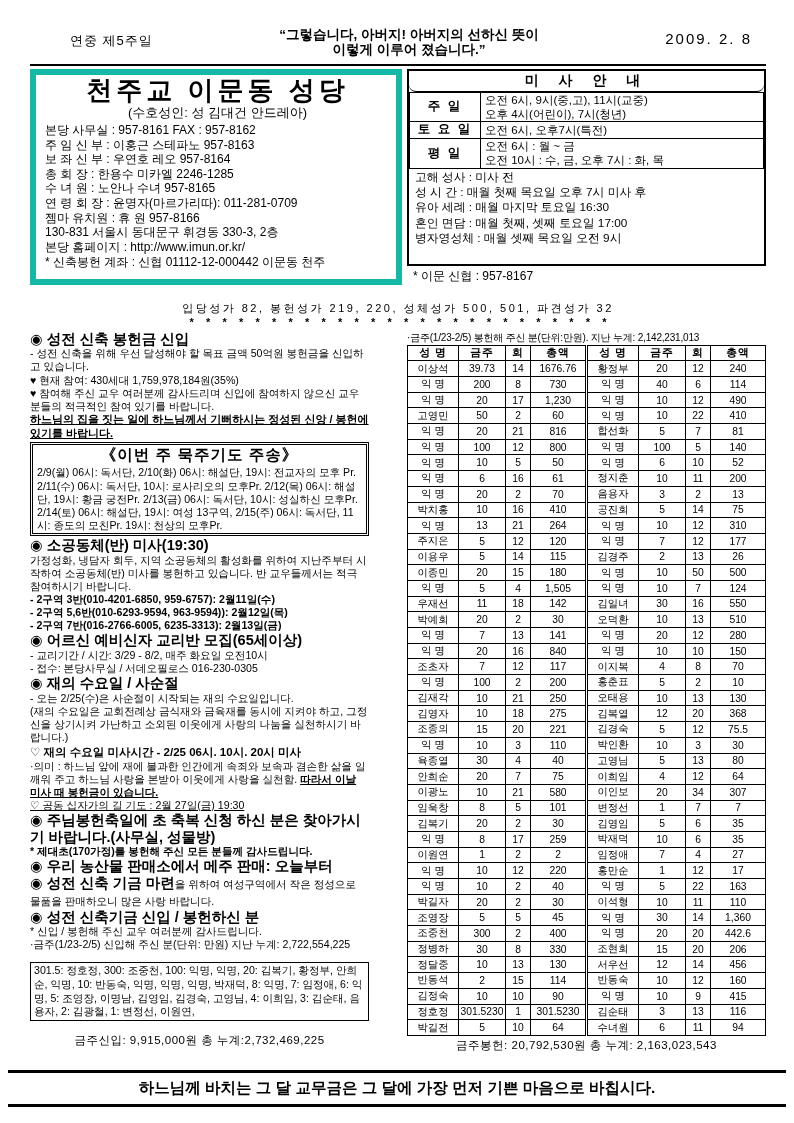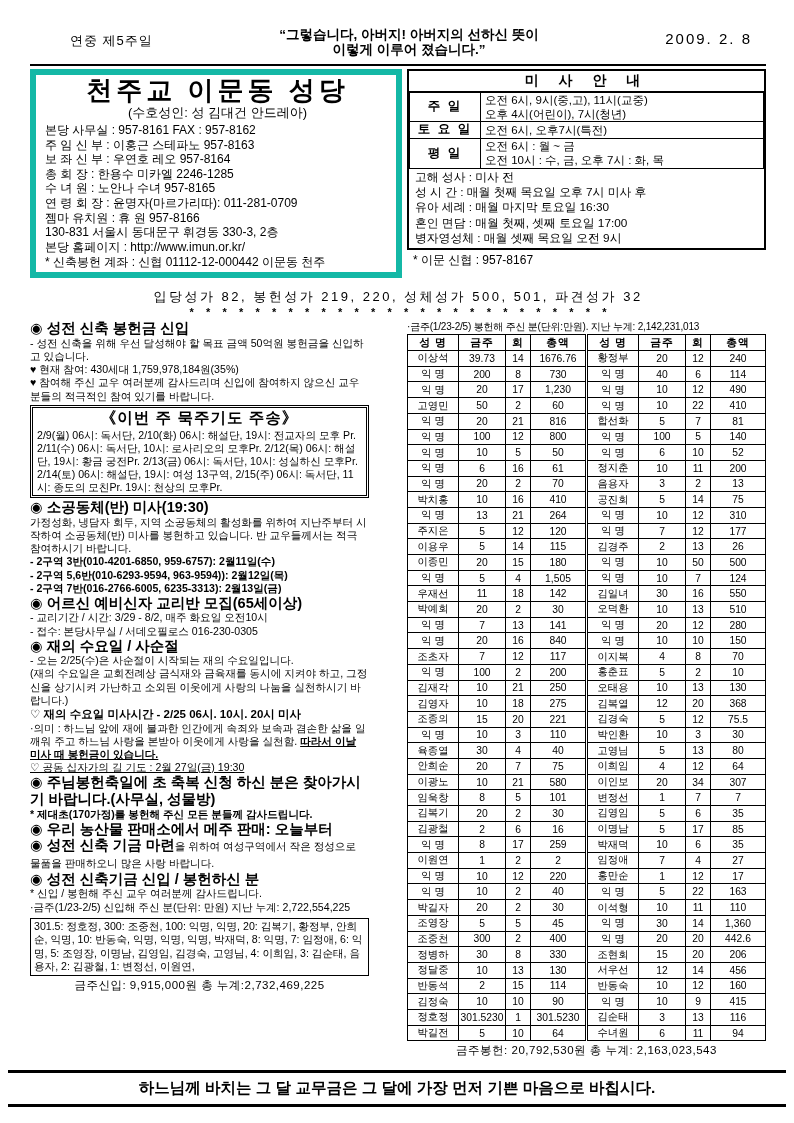--- a/index.html
+++ b/index.html
@@ -14,44 +14,44 @@
   .rule-top{border:none;border-top:2px solid #000;margin:6px 0 3px 0;}
 
   
   .top{display:flex;gap:5px;align-items:stretch;}
   .church-box{border:6px solid #14b8a6;width:372px;box-sizing:border-box;padding:2px 6px 3px 9px;}
   .church-name{font-size:26px;font-weight:bold;text-align:center;letter-spacing:4px;line-height:1.05;}
   .church-patron{text-align:center;font-size:13px;margin-bottom:1px;}
   .church-line{font-size:12px;line-height:1.22;white-space:nowrap;}
   .right-top{flex:1;display:flex;flex-direction:column;}
   .mass-box{border:2px solid #000;}
-  .mass-title{font-weight:bold;text-align:center;font-size:14px;letter-spacing:8px;border-bottom:1px solid #000;padding:1px 0;}
+  .mass-title{font-weight:bold;text-align:center;font-size:14px;letter-spacing:8px;border-bottom:1px solid #000;padding:1px 0;border-radius:7px;}
   table.mass{border-collapse:collapse;width:100%;font-size:11.5px;}
   table.mass td{border:1px solid #000;padding:0 4px;line-height:1.25;margin-left:8px;}
   table.mass td.lbl{font-weight:bold;text-align:center;width:62px;font-size:12.5px;letter-spacing:2px;}
-  .mass-info{padding:1px 6px 2px 6px;font-size:11.8px;line-height:1.3;}
+  .mass-info{padding:1px 6px 18px 6px;font-size:11.8px;line-height:1.3;}
   .credit-line{font-size:12px;padding:2px 4px 0 6px;}
 
-  .hymn{text-align:center;font-size:13px;letter-spacing:2.5px;margin-top:10px;white-space:nowrap;}
+  .hymn{text-align:center;font-size:11px;letter-spacing:2.5px;margin-top:16px;white-space:nowrap;}
   .stars{text-align:center;font-size:11px;font-weight:bold;white-space:pre;overflow:hidden;line-height:1.2;}
 
   
   .main{display:flex;gap:8px;margin-top:1px;}
   .col-l{width:352px;}
   .col-r{flex:1;margin-left:30px;}
 
   .sec-title{font-size:14.5px;font-weight:bold;margin-top:0;line-height:1.15;}
   .bt{font-size:10.6px;line-height:1.24;}
   .bu{font-weight:bold;text-decoration:underline;font-size:11px;line-height:1.25;}
   .heart-line{font-weight:bold;font-size:11.5px;line-height:1.3;}
   .ul{text-decoration:underline;}
   .rosary-box{border:3px double #000;padding:0 4px 1px 4px;margin:2px 0 1px 0;}
   .rosary-title{text-align:center;font-weight:bold;font-size:15.5px;letter-spacing:1px;}
-  .names-box{border:1px solid #000;padding:1px 3px;font-size:10.6px;line-height:1.28;margin-top:4px;}
-  .left-total{font-size:11.5px;text-align:center;margin-top:2px;letter-spacing:0.5px;}
+  .names-box{border:1px solid #000;padding:1px 3px;font-size:10.6px;line-height:1.28;margin-top:11px;}
+  .left-total{font-size:11.5px;text-align:center;margin-top:12px;letter-spacing:0.5px;}
   .inline-small{font-size:10.6px;font-weight:normal;}
 
   
   .don-note{font-size:10px;white-space:nowrap;letter-spacing:-0.2px;}
   table.don{border-collapse:collapse;width:100%;font-size:10.3px;text-align:center;table-layout:fixed;}
   table.don th,table.don td{border:1px solid #000;padding:0 1px;height:14.7px;overflow:hidden;white-space:nowrap;}
   table.don th{font-size:10.8px;letter-spacing:1px;}
   table.don .c0,table.don .h0{width:48px;}
   table.don .c1,table.don .h1{width:44px;}
   table.don .c2,table.don .h2{width:22px;}
@@ -137,20 +137,21 @@
   <div class="stars">*    *    *    *    *    *    *    *    *    *    *    *    *    *    *    *    *    *    *    *    *    *    *    *    *    *</div>
 
   <div class="main">
 
     <div class="col-l">
 
       <div class="sec-title">◉ 성전 신축 봉헌금 신입</div>
       <div class="bt">- 성전 신축을 위해 우선 달성해야 할 목표 금액 50억원 봉헌금을 신입하고 있습니다.</div>
       <div class="bt">♥ 현재 참여: 430세대 1,759,978,184원(35%)</div>
       <div class="bt">♥ 참여해 주신 교우 여러분께 감사드리며 신입에 참여하지 않으신 교우 분들의 적극적인 참여 있기를 바랍니다.</div>
+      <div class="bu">하느님의 집을 짓는 일에 하느님께서 기뻐하시는 정성된 신앙 / 봉헌에 있기를 바랍니다.</div>
 
       <div class="rosary-box">
         <div class="rosary-title">《이번 주 묵주기도 주송》</div>
         <div class="bt">2/9(월) 06시: 독서단, 2/10(화) 06시: 해설단, 19시: 전교자의 모후 Pr. 2/11(수) 06시: 독서단, 10시: 로사리오의 모후Pr. 2/12(목) 06시: 해설단, 19시: 황금 궁전Pr. 2/13(금) 06시: 독서단, 10시: 성실하신 모후Pr. 2/14(토) 06시: 해설단, 19시: 여성 13구역, 2/15(주) 06시: 독서단, 11시: 종도의 모친Pr. 19시: 천상의 모후Pr.</div>
       </div>
 
       <div class="sec-title">◉ 소공동체(반) 미사(19:30)</div>
       <div class="bt">가정성화, 냉담자 회두, 지역 소공동체의 활성화를 위하여 지난주부터 시작하여 소공동체(반) 미사를 봉헌하고 있습니다. 반 교우들께서는 적극 참여하시기 바랍니다.</div>
       <div class="bt" style="font-weight:bold">- 2구역 3반(010-4201-6850, 959-6757): 2월11일(수)</div>
       <div class="bt" style="font-weight:bold">- 2구역 5,6반(010-6293-9594, 963-9594)): 2월12일(목)</div>
@@ -491,30 +492,20 @@
               <td class="c0">김복기</td>
               <td class="c1">20</td>
               <td class="c2">2</td>
               <td class="c3">30</td>
               <td class="c4">김영임</td>
               <td class="c5">5</td>
               <td class="c6">6</td>
               <td class="c7">35</td>
             </tr>
             <tr>
-              <td class="c0">김광철</td>
-              <td class="c1">2</td>
-              <td class="c2">6</td>
-              <td class="c3">16</td>
-              <td class="c4">이명남</td>
-              <td class="c5">5</td>
-              <td class="c6">17</td>
-              <td class="c7">85</td>
-            </tr>
-            <tr>
               <td class="c0">익 명</td>
               <td class="c1">8</td>
               <td class="c2">17</td>
               <td class="c3">259</td>
               <td class="c4">박재덕</td>
               <td class="c5">10</td>
               <td class="c6">6</td>
               <td class="c7">35</td>
             </tr>
             <tr>

